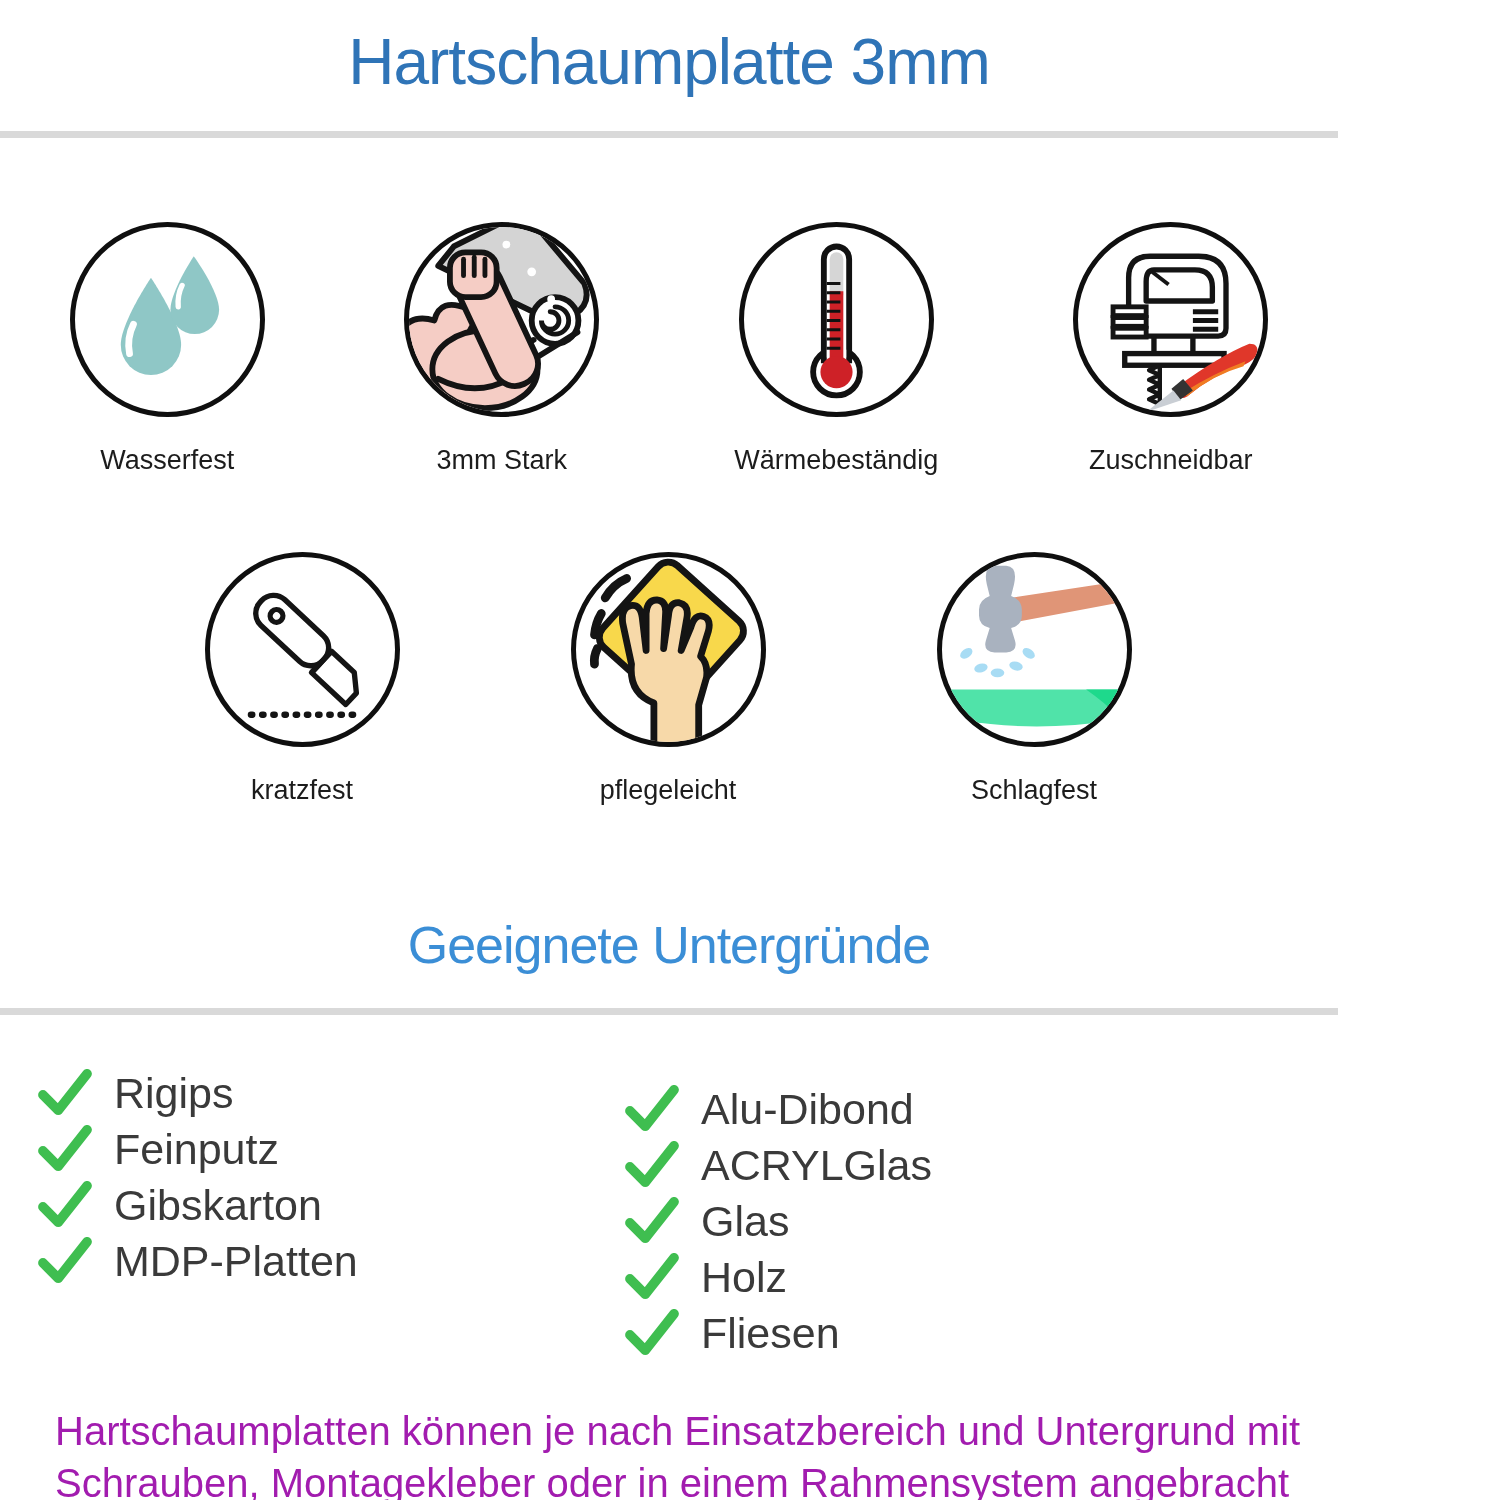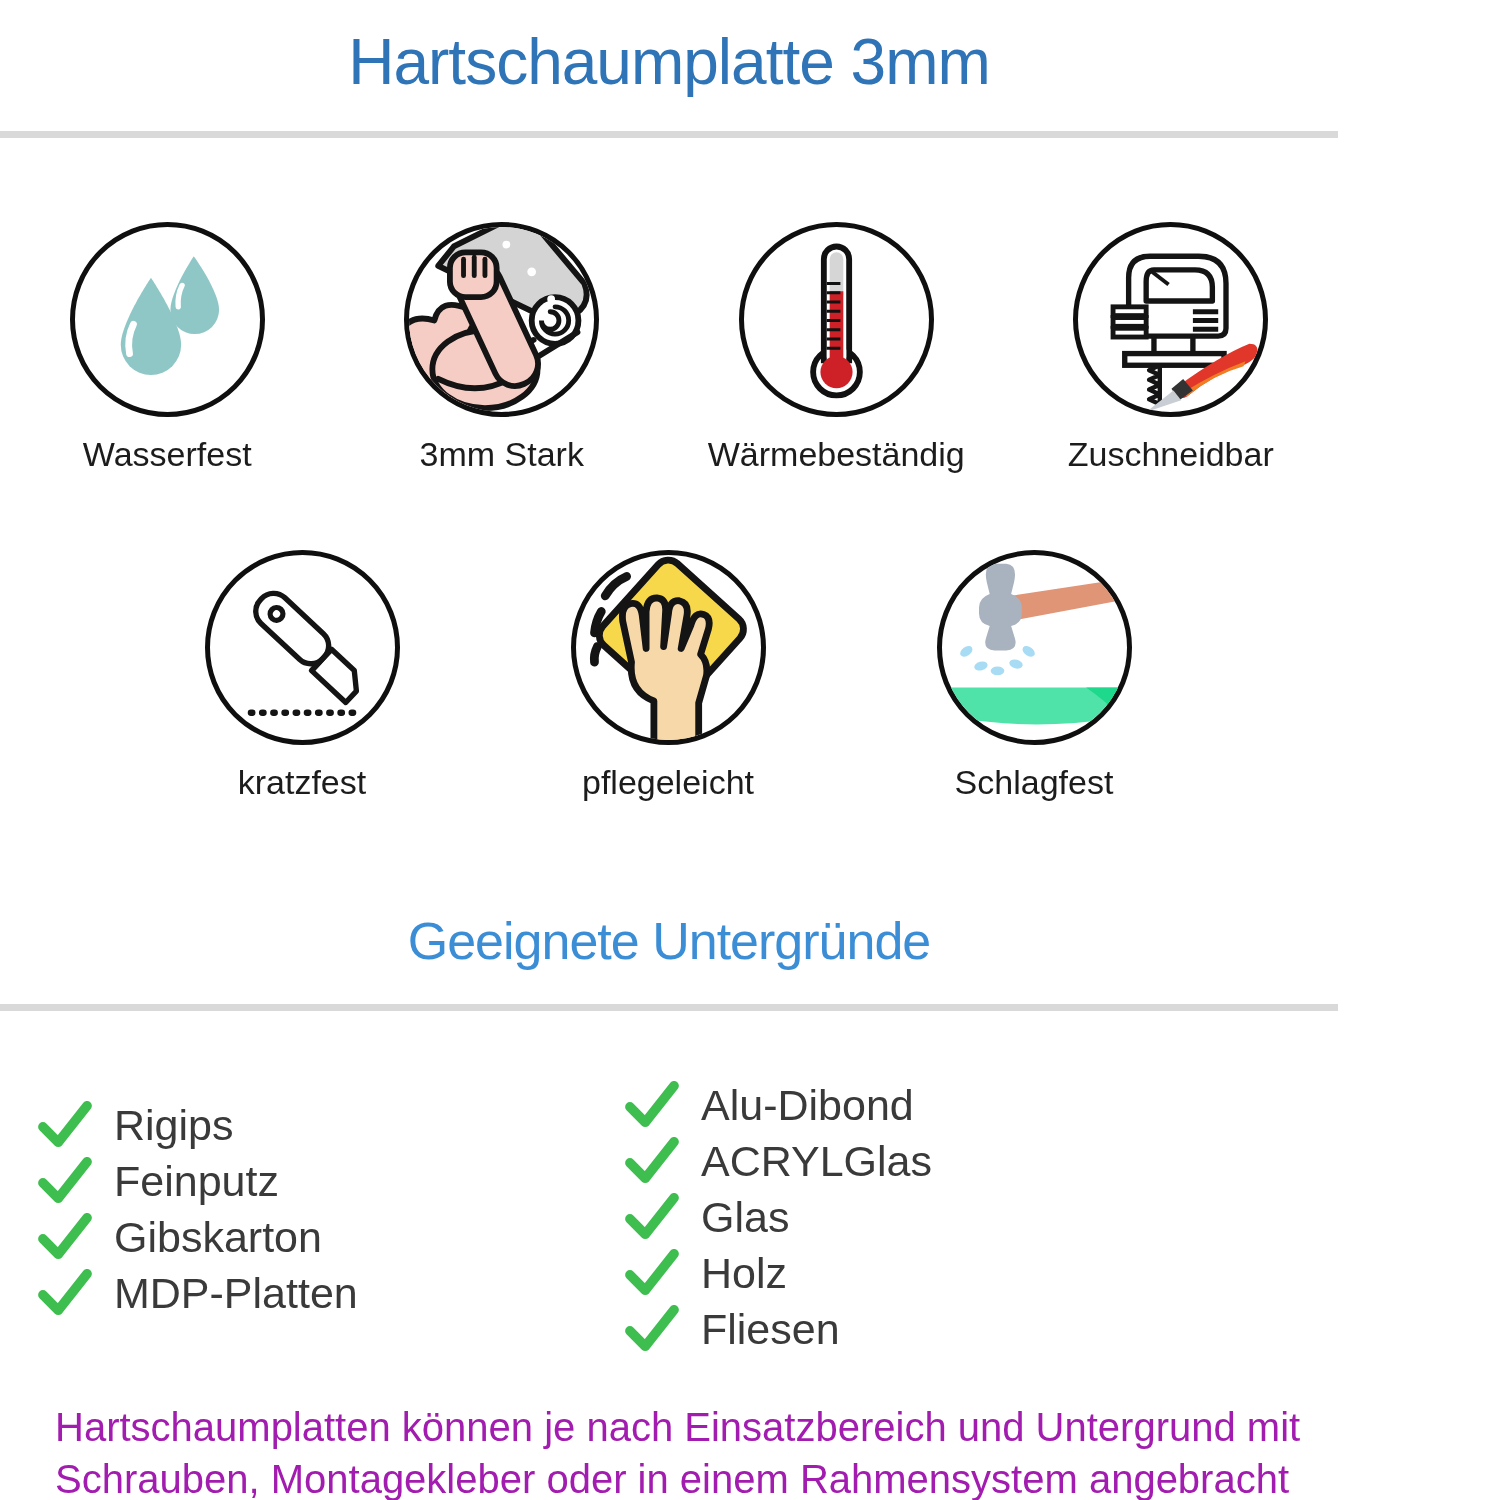--- a/index.html
+++ b/index.html
@@ -16,27 +16,27 @@
   .divider-2{margin-top:28px;}
   .features-row1{margin-top:84px;display:flex;}
   .features-row2{margin-top:76px;display:flex;width:1100px;margin-left:auto;margin-right:auto;}
   .feature{width:375px;display:flex;flex-direction:column;align-items:center;}
   .features-row2 .feature{width:366px;justify-content:center;}
   .circle{
     width:185px;height:185px;border:5px solid #0f0f0f;border-radius:50%;
     overflow:hidden;background:#fff;flex:none;
   }
   .circle svg{width:185px;height:185px;display:block;}
-  .feature-label{margin-top:18px;font-size:34px;color:#1c1c1c;white-space:nowrap;}
+  .feature-label{margin-top:28px;font-size:27px;color:#1c1c1c;white-space:nowrap;}
   .section-title{
     margin-top:104px;text-align:center;font-size:52px;line-height:70px;
     color:#3B8ED6;letter-spacing:-1px;
   }
   .substrates{margin-top:50px;display:flex;padding-left:38px;}
-  .sub-col-1{width:587px;margin-top:36px;}
+  .sub-col-1{width:587px;}
   .sub-col-2{width:425px;margin-top:16px;}
   .sub-col-3{flex:1;}
   .sub-item{display:flex;align-items:center;height:56px;}
   .check{width:54px;height:48px;margin-right:22px;flex:none;}
   .sub-label{font-size:43px;color:#3A3A3A;white-space:nowrap;}
   .footer-note{margin:44px 0 0 55px;font-size:40px;line-height:52px;color:#a21caf;}
 </style>
 </head>
 <body>
 

